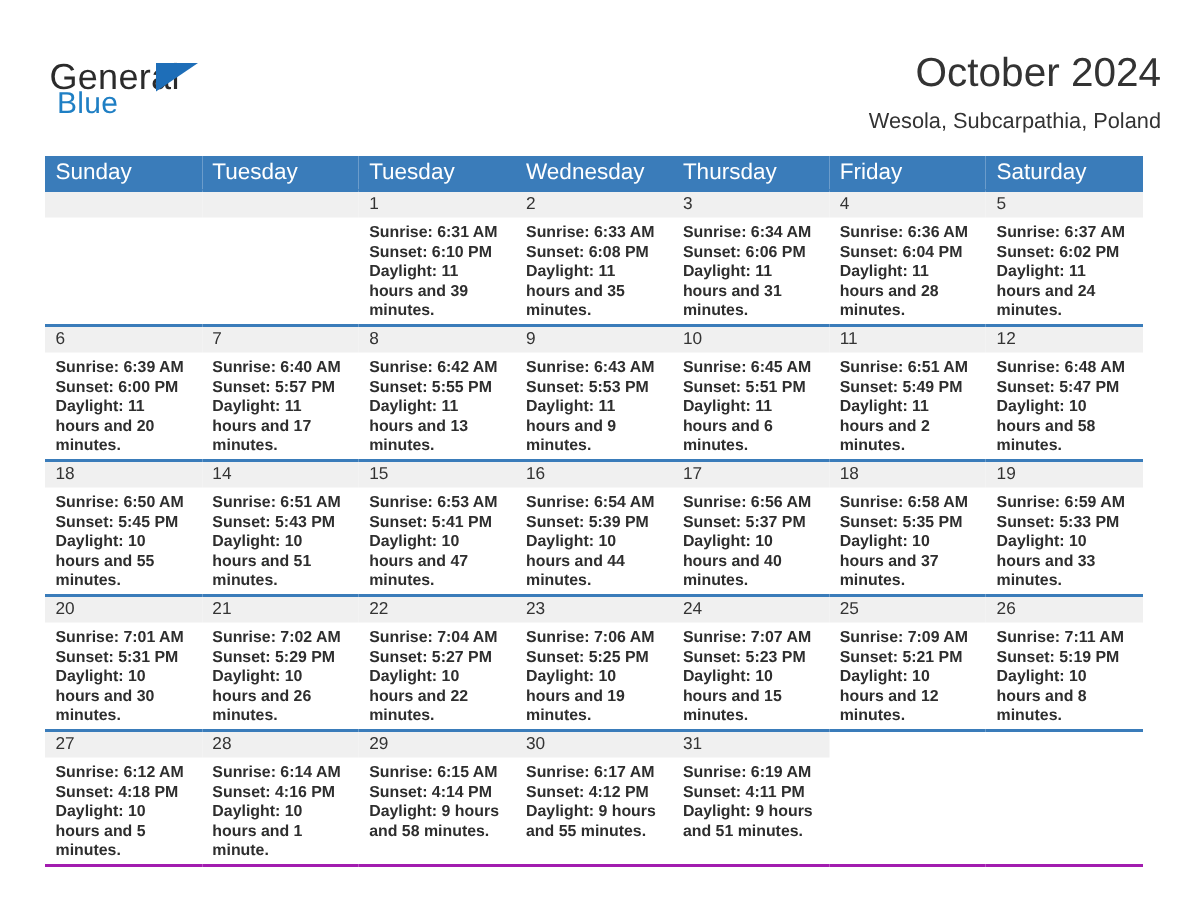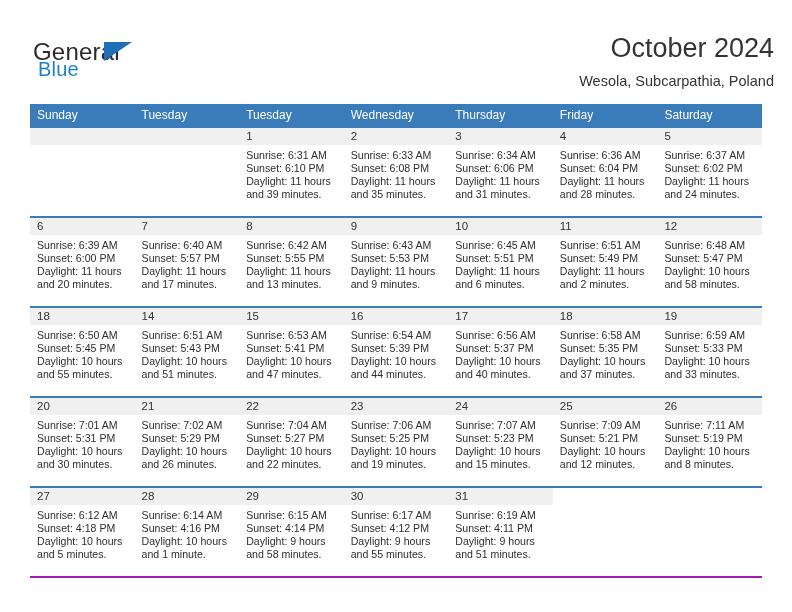--- a/index.html
+++ b/index.html
@@ -95,21 +95,21 @@
     border-collapse: collapse;
     table-layout: fixed;
     width: 732px;
   }
   table.cal col { width: 104.57px; }
 
   thead th {
     background: #3a7cba;
     color: #ffffff;
     font-weight: normal;
-    font-size: 12px;
+    font-size: 15px;
     text-align: left;
     padding: 5px 0 5px 7px;
     height: 12px;
     line-height: 12px;
   }
 
   tbody tr.week > td {
     border-top: 2px solid #3a7cba;
     vertical-align: top;
     padding: 0;
@@ -132,20 +132,21 @@
     line-height: 17px;
     padding-left: 7px;
     font-size: 11.5px;
     color: #333333;
   }
   .cell-body {
     padding: 4px 6px 0 7px;
     font-size: 10.6px;
     line-height: 13.1px;
     color: #2e2e2e;
+    font-weight: bold;
   }
   .cell-body div { white-space: nowrap; }
   .cell-body .daylight { white-space: normal; }
   .cell.empty .daynum-band { background: #f0f0f0; }
   .cell.blank .daynum-band { background: transparent; }
 </style>
 </head>
 <body>
 
 <div class="page">

